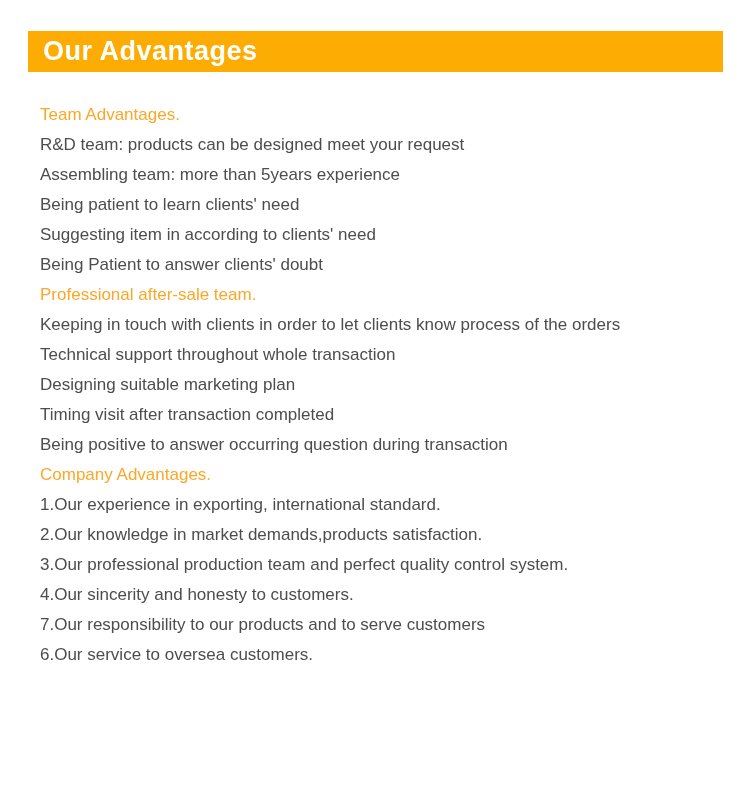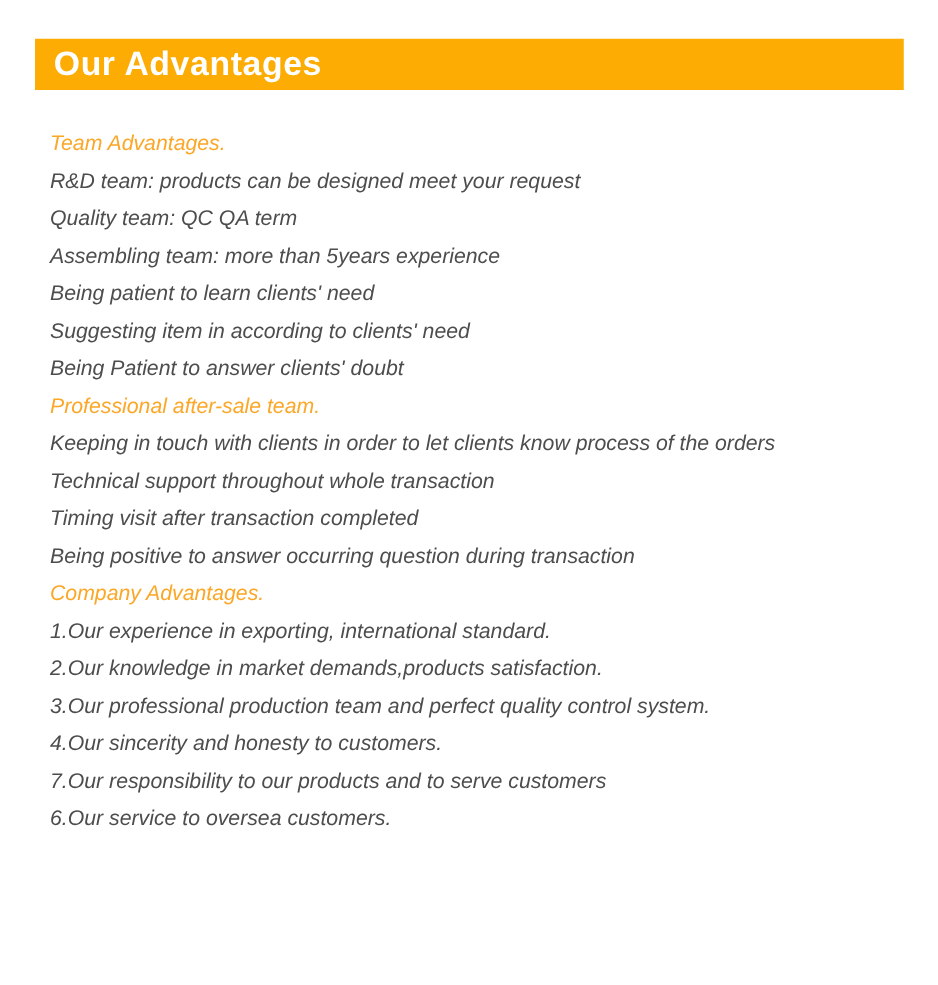--- a/index.html
+++ b/index.html
@@ -43,47 +43,46 @@
   .content {
     position: absolute;
     left: 40px;
     top: 100px;
     width: 690px;
   }
   .content p {
     font-size: 17px;
     line-height: 30px;
     white-space: nowrap;
-    font-style: italic;
   }
   .content p.section-heading {
     color: var(--heading-color);
   }
   .content p.advantage-line {
     color: var(--body-color);
   }
 </style>
 </head>
 <body>
 
 <div class="page">
   <div class="header-bar">
     <h1>Our Advantages</h1>
   </div>
   <div class="content" id="content">
       <p class="section-heading">Team Advantages.</p>
       <p class="advantage-line">R&amp;D team: products can be designed meet your request</p>
-      <p class="advantage-line">Quality team: QC QA term</p>
       <p class="advantage-line">Assembling team: more than 5years experience</p>
       <p class="advantage-line">Being patient to learn clients' need</p>
       <p class="advantage-line">Suggesting item in according to clients' need</p>
       <p class="advantage-line">Being Patient to answer clients' doubt</p>
       <p class="section-heading">Professional after-sale team.</p>
       <p class="advantage-line">Keeping in touch with clients in order to let clients know process of the orders</p>
       <p class="advantage-line">Technical support throughout whole transaction</p>
+      <p class="advantage-line">Designing suitable marketing plan</p>
       <p class="advantage-line">Timing visit after transaction completed</p>
       <p class="advantage-line">Being positive to answer occurring question during transaction</p>
       <p class="section-heading">Company Advantages.</p>
       <p class="advantage-line">1.Our experience in exporting, international standard.</p>
       <p class="advantage-line">2.Our knowledge in market demands,products satisfaction.</p>
       <p class="advantage-line">3.Our professional production team and perfect quality control system.</p>
       <p class="advantage-line">4.Our sincerity and honesty to customers.</p>
       <p class="advantage-line">7.Our responsibility to our products and to serve customers</p>
       <p class="advantage-line">6.Our service to oversea customers.</p>
     </div>

